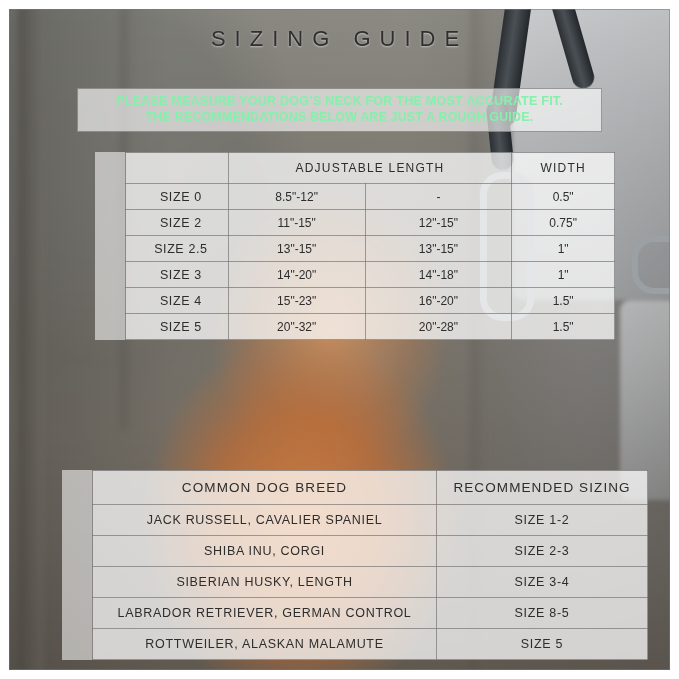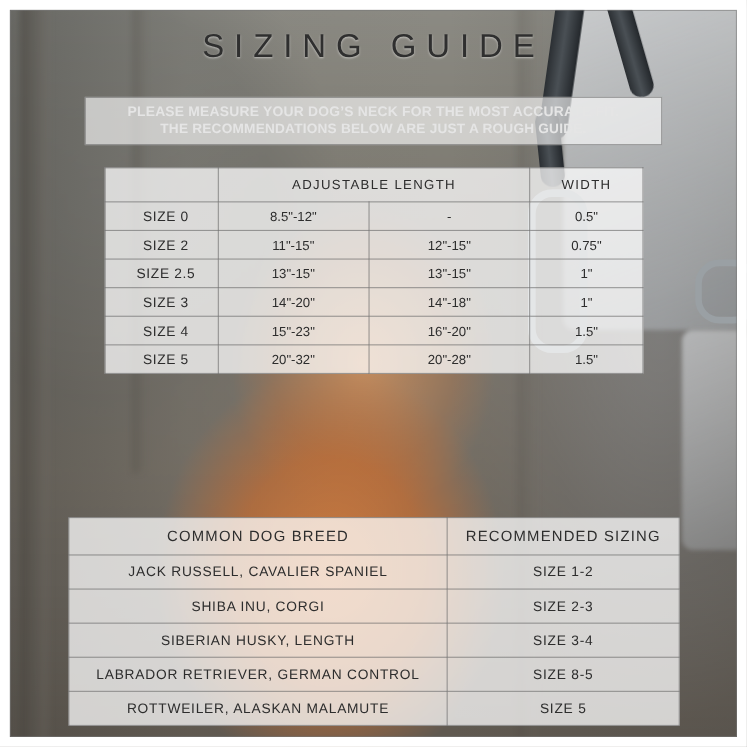--- a/index.html
+++ b/index.html
@@ -80,59 +80,60 @@
     pointer-events: none;
   }
 
   
   .title {
     position: absolute;
     top: 26px;
     left: 0;
     width: 679px;
     text-align: center;
-    font-size: 30px;
+    font-size: 22px;
     letter-spacing: 9px;
     color: #2f2f2f;
     font-weight: 400;
     font-family: "Liberation Sans", sans-serif;
     text-shadow: 0 1px 2px rgba(255,255,255,0.5);
   }
 
   
   .notice {
     position: absolute;
     left: 77px;
     top: 88px;
     width: 525px;
     background: rgba(255,255,255,0.62);
     border: 1px solid rgba(90,90,90,0.55);
     box-sizing: border-box;
     padding: 5px 8px 7px 8px;
     text-align: center;
-    color: #e5e5e5;
+    color: #86efac;
   }
   .notice-line1 {
     font-size: 12.6px;
     font-weight: bold;
     letter-spacing: 0.2px;
     white-space: nowrap;
   }
   .notice-line2 {
     font-size: 12.4px;
     font-weight: bold;
     letter-spacing: 0.2px;
     white-space: nowrap;
     margin-top: 2px;
   }
 
   
   .tablewrap {
     position: absolute;
     background: rgba(255,255,255,0.55);
+    padding-left: 30px;
   }
   table.grid {
     border-collapse: collapse;
     width: 100%;
     color: #2d2d2d;
   }
   table.grid td {
     border: 1px solid rgba(110,110,110,0.65);
     text-align: center;
     vertical-align: middle;

